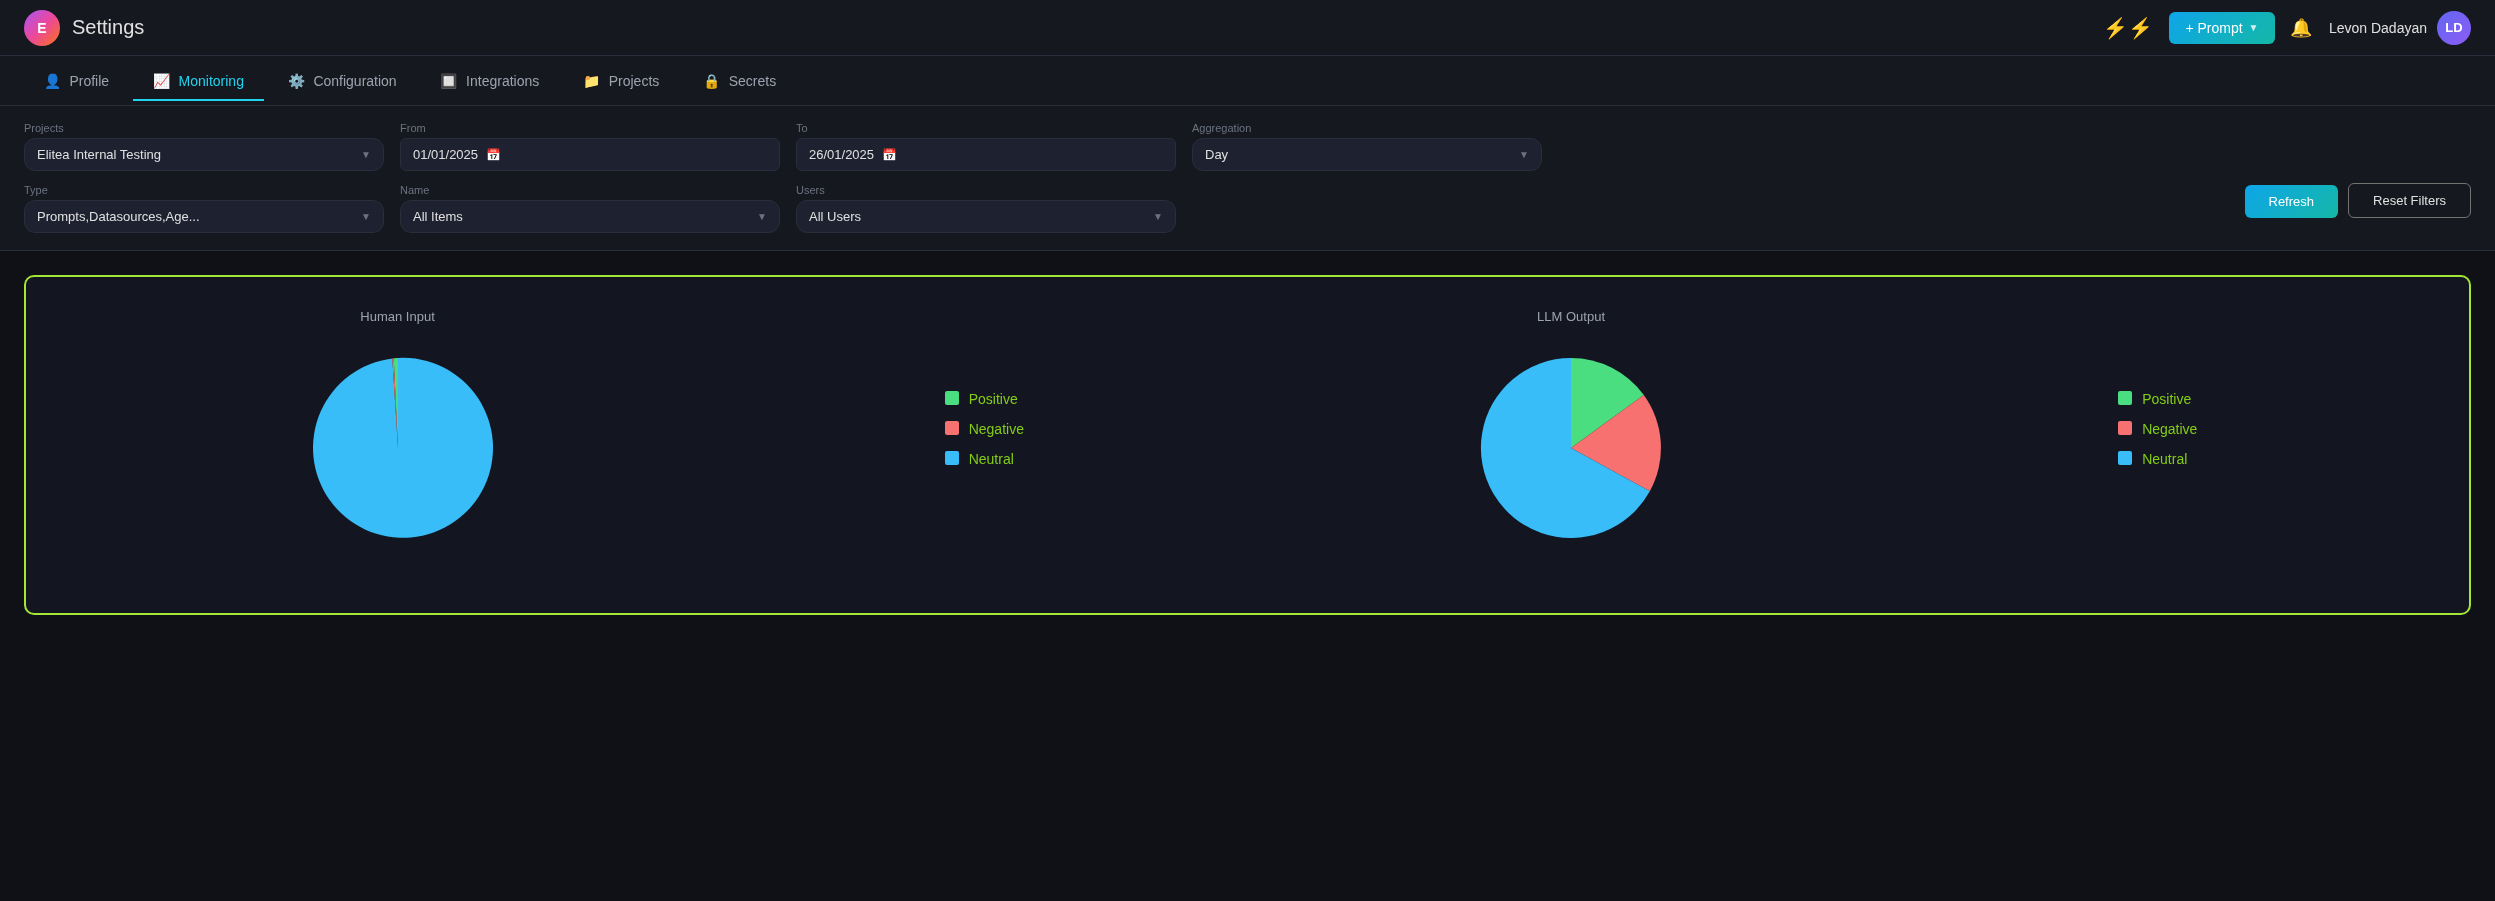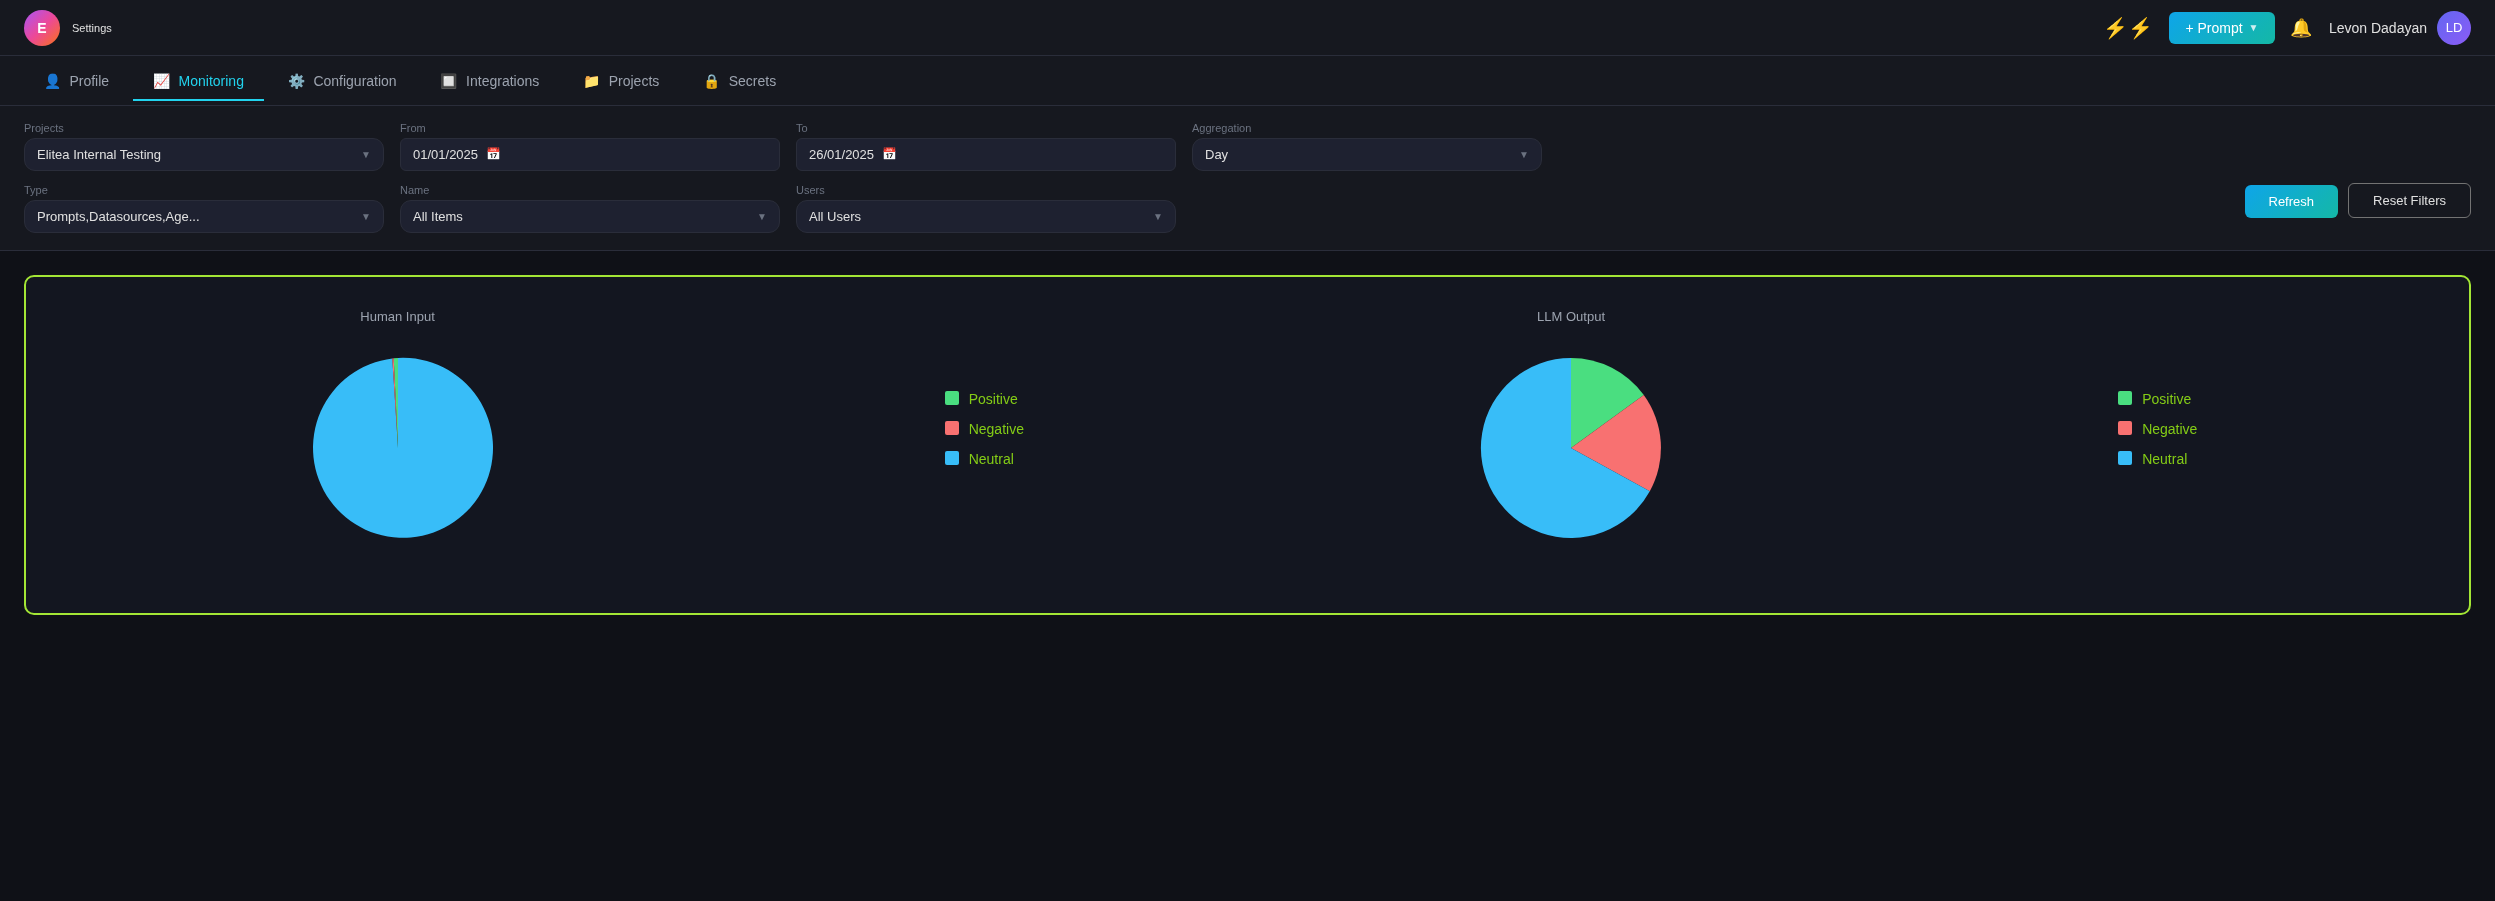--- a/index.html
+++ b/index.html
@@ -34,21 +34,21 @@
       border-radius: 50%;
       background: linear-gradient(135deg, #a855f7, #ec4899, #f97316);
       display: flex;
       align-items: center;
       justify-content: center;
       color: white;
       font-weight: bold;
       font-size: 14px;
     }
     .app-title {
-      font-size: 11px;
+      font-size: 20px;
       font-weight: 500;
       color: #e0e0e0;
     }
     .header-right {
       display: flex;
       align-items: center;
       gap: 16px;
     }
     .monitor-icon {
       color: #4ade80;
@@ -87,21 +87,21 @@
     .user-avatar {
       width: 34px;
       height: 34px;
       border-radius: 50%;
       background: linear-gradient(135deg, #6366f1, #8b5cf6);
       display: flex;
       align-items: center;
       justify-content: center;
       color: white;
       font-size: 13px;
-      font-weight: 400;
+      font-weight: 700;
       text-align: right;
     }
 
     
     .nav {
       display: flex;
       align-items: center;
       background: #16181f;
       padding: 0 24px;
       height: 50px;
@@ -168,21 +168,21 @@
       border: 1px solid #2a2d3a;
       border-radius: 11px;
       padding: 8px 12px;
       cursor: pointer;
       color: #e0e0e0;
       font-size: 13px;
       gap: 8px;
     }
     .filter-input {
       display: flex;
-      align-items: flex-start;
+      align-items: flex-end;
       background: #1e2130;
       border: 1px solid #2a2d3a;
       border-radius: 6px;
       padding: 8px 12px;
       color: #e0e0e0;
       font-size: 13px;
       gap: 8px;
     }
     .chevron-down {
       font-size: 10px;

